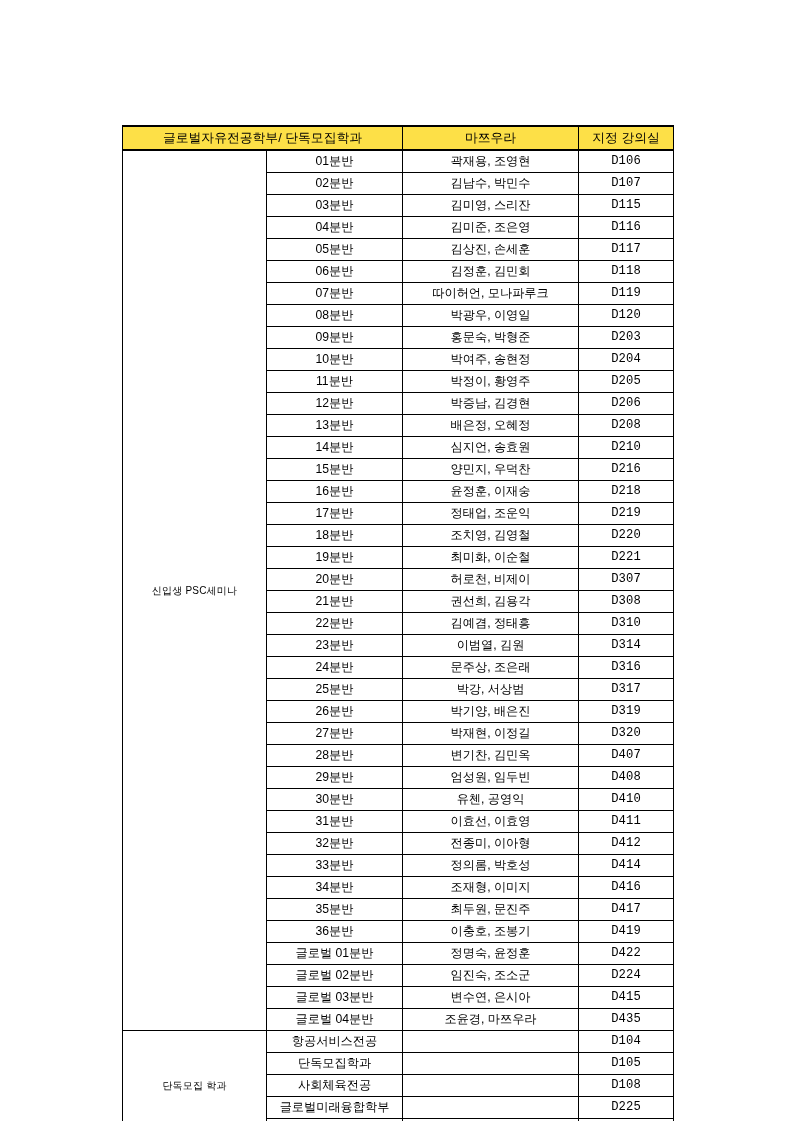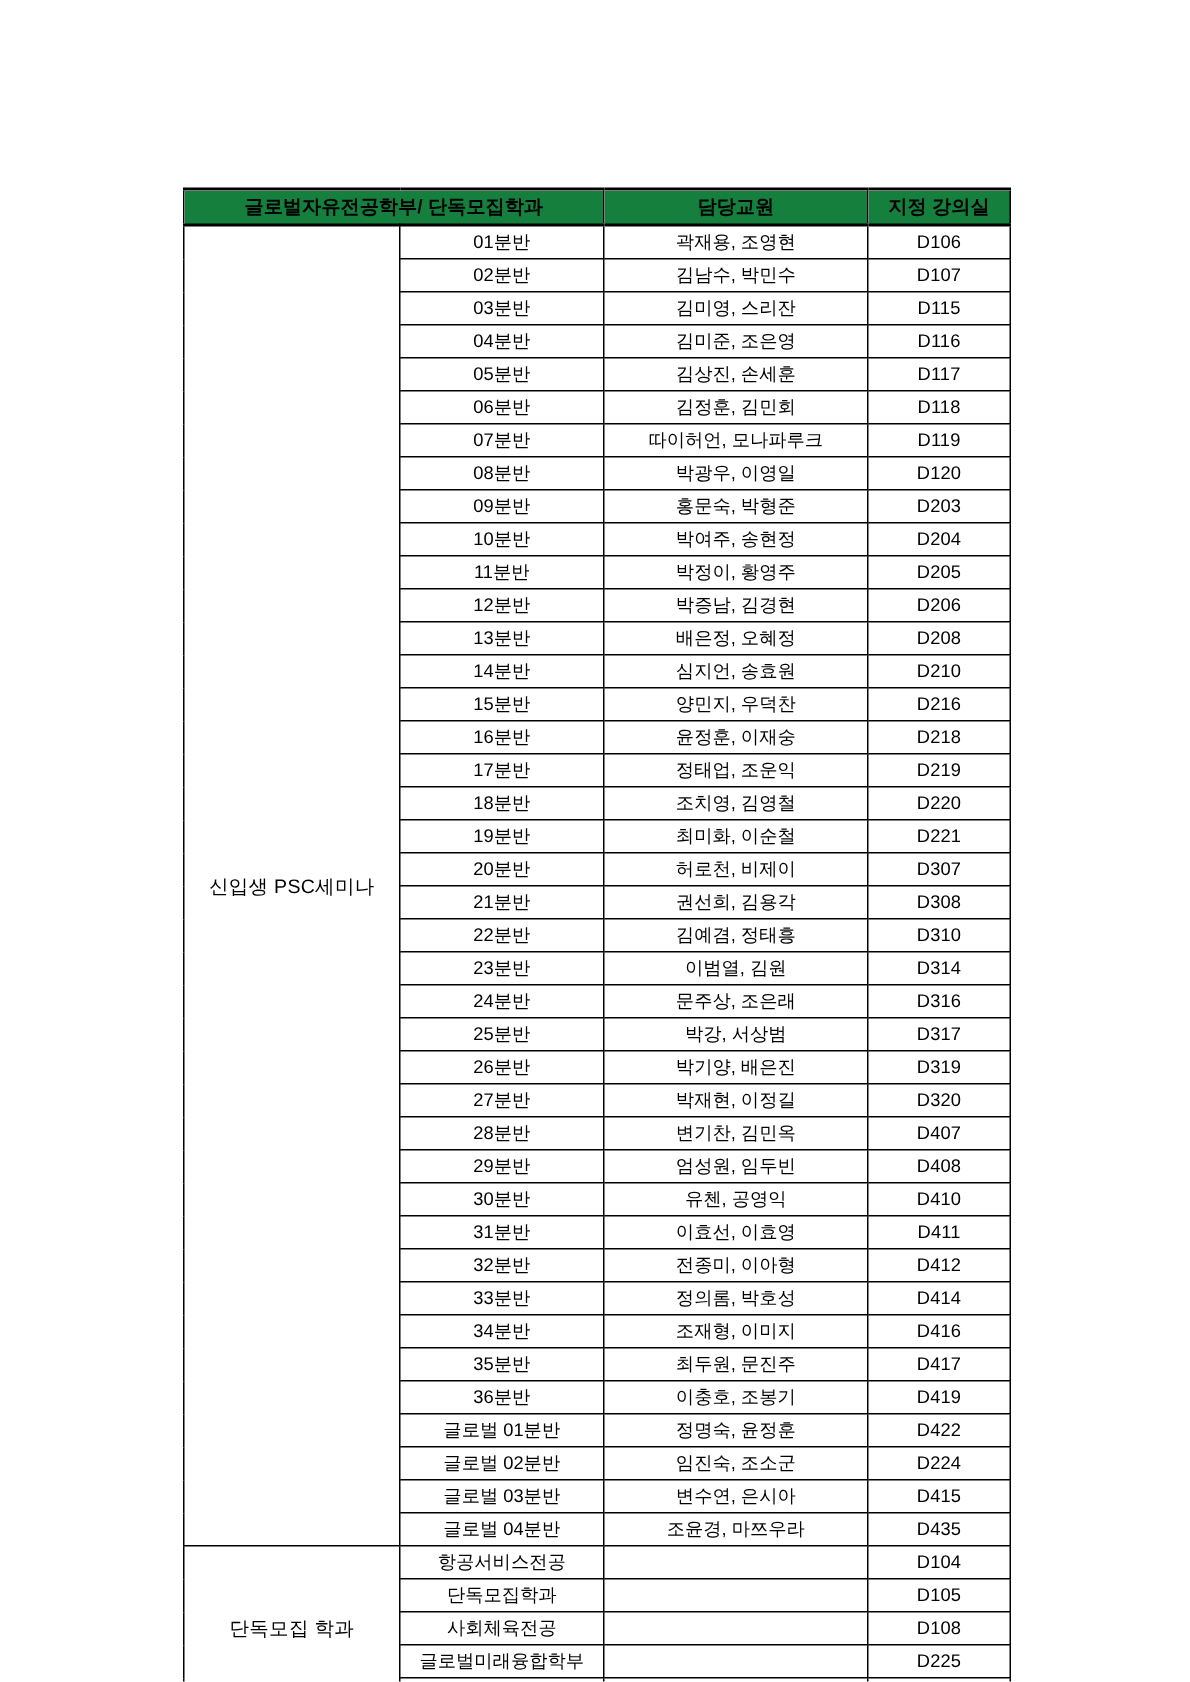--- a/index.html
+++ b/index.html
@@ -45,64 +45,65 @@
     border: 1px solid #000000;
     padding: 0;
     height: 21px;
     line-height: 21px;
     text-align: center;
     vertical-align: middle;
     white-space: nowrap;
     overflow: hidden;
   }
   table.assign thead th {
-    background: #15803d;
-    font-weight: bold;
+    background: #fde047;
+    font-weight: normal;
     font-size: 12.8px;
     height: 22px;
     line-height: 22px;
     border-top: 2px solid #000000;
     border-bottom: 2px solid #000000;
   }
   table.assign td.group-cell {
-    font-size: 13px;
+    font-size: 10px;
     letter-spacing: 0.2px;
   }
   table.assign td.empty-cell {
     border-left: 1px solid #000000;
     border-right: 1px solid #000000;
   }
   table.assign tbody tr.last-row td {
     border-bottom: 2px solid #000000;
   }
   table.assign td.class-cell,
   table.assign td.teacher-cell,
   table.assign td.room-cell {
     font-size: 12.2px;
   }
   table.assign td.room-cell {
     letter-spacing: 0.1px;
+    font-family: Liberation Mono, monospace;
   }
 </style>
 </head>
 <body>
 
 <div id="page">
   <div id="table-wrap">
     <table class="assign">
       <colgroup>
         <col class="c-group">
         <col class="c-class">
         <col class="c-teacher">
         <col class="c-room">
       </colgroup>
       <thead>
         <tr>
           <th colspan="2">글로벌자유전공학부/ 단독모집학과</th>
-          <th>담당교원</th>
+          <th>마쯔우라</th>
           <th>지정 강의실</th>
         </tr>
       </thead>
       <tbody id="table-body">
           <tr>
             <td class="group-cell" rowspan="40">신입생  PSC세미나</td>
             <td class="class-cell">01분반</td>
             <td class="teacher-cell">곽재용, 조영현</td>
             <td class="room-cell">D106</td>
           </tr>

